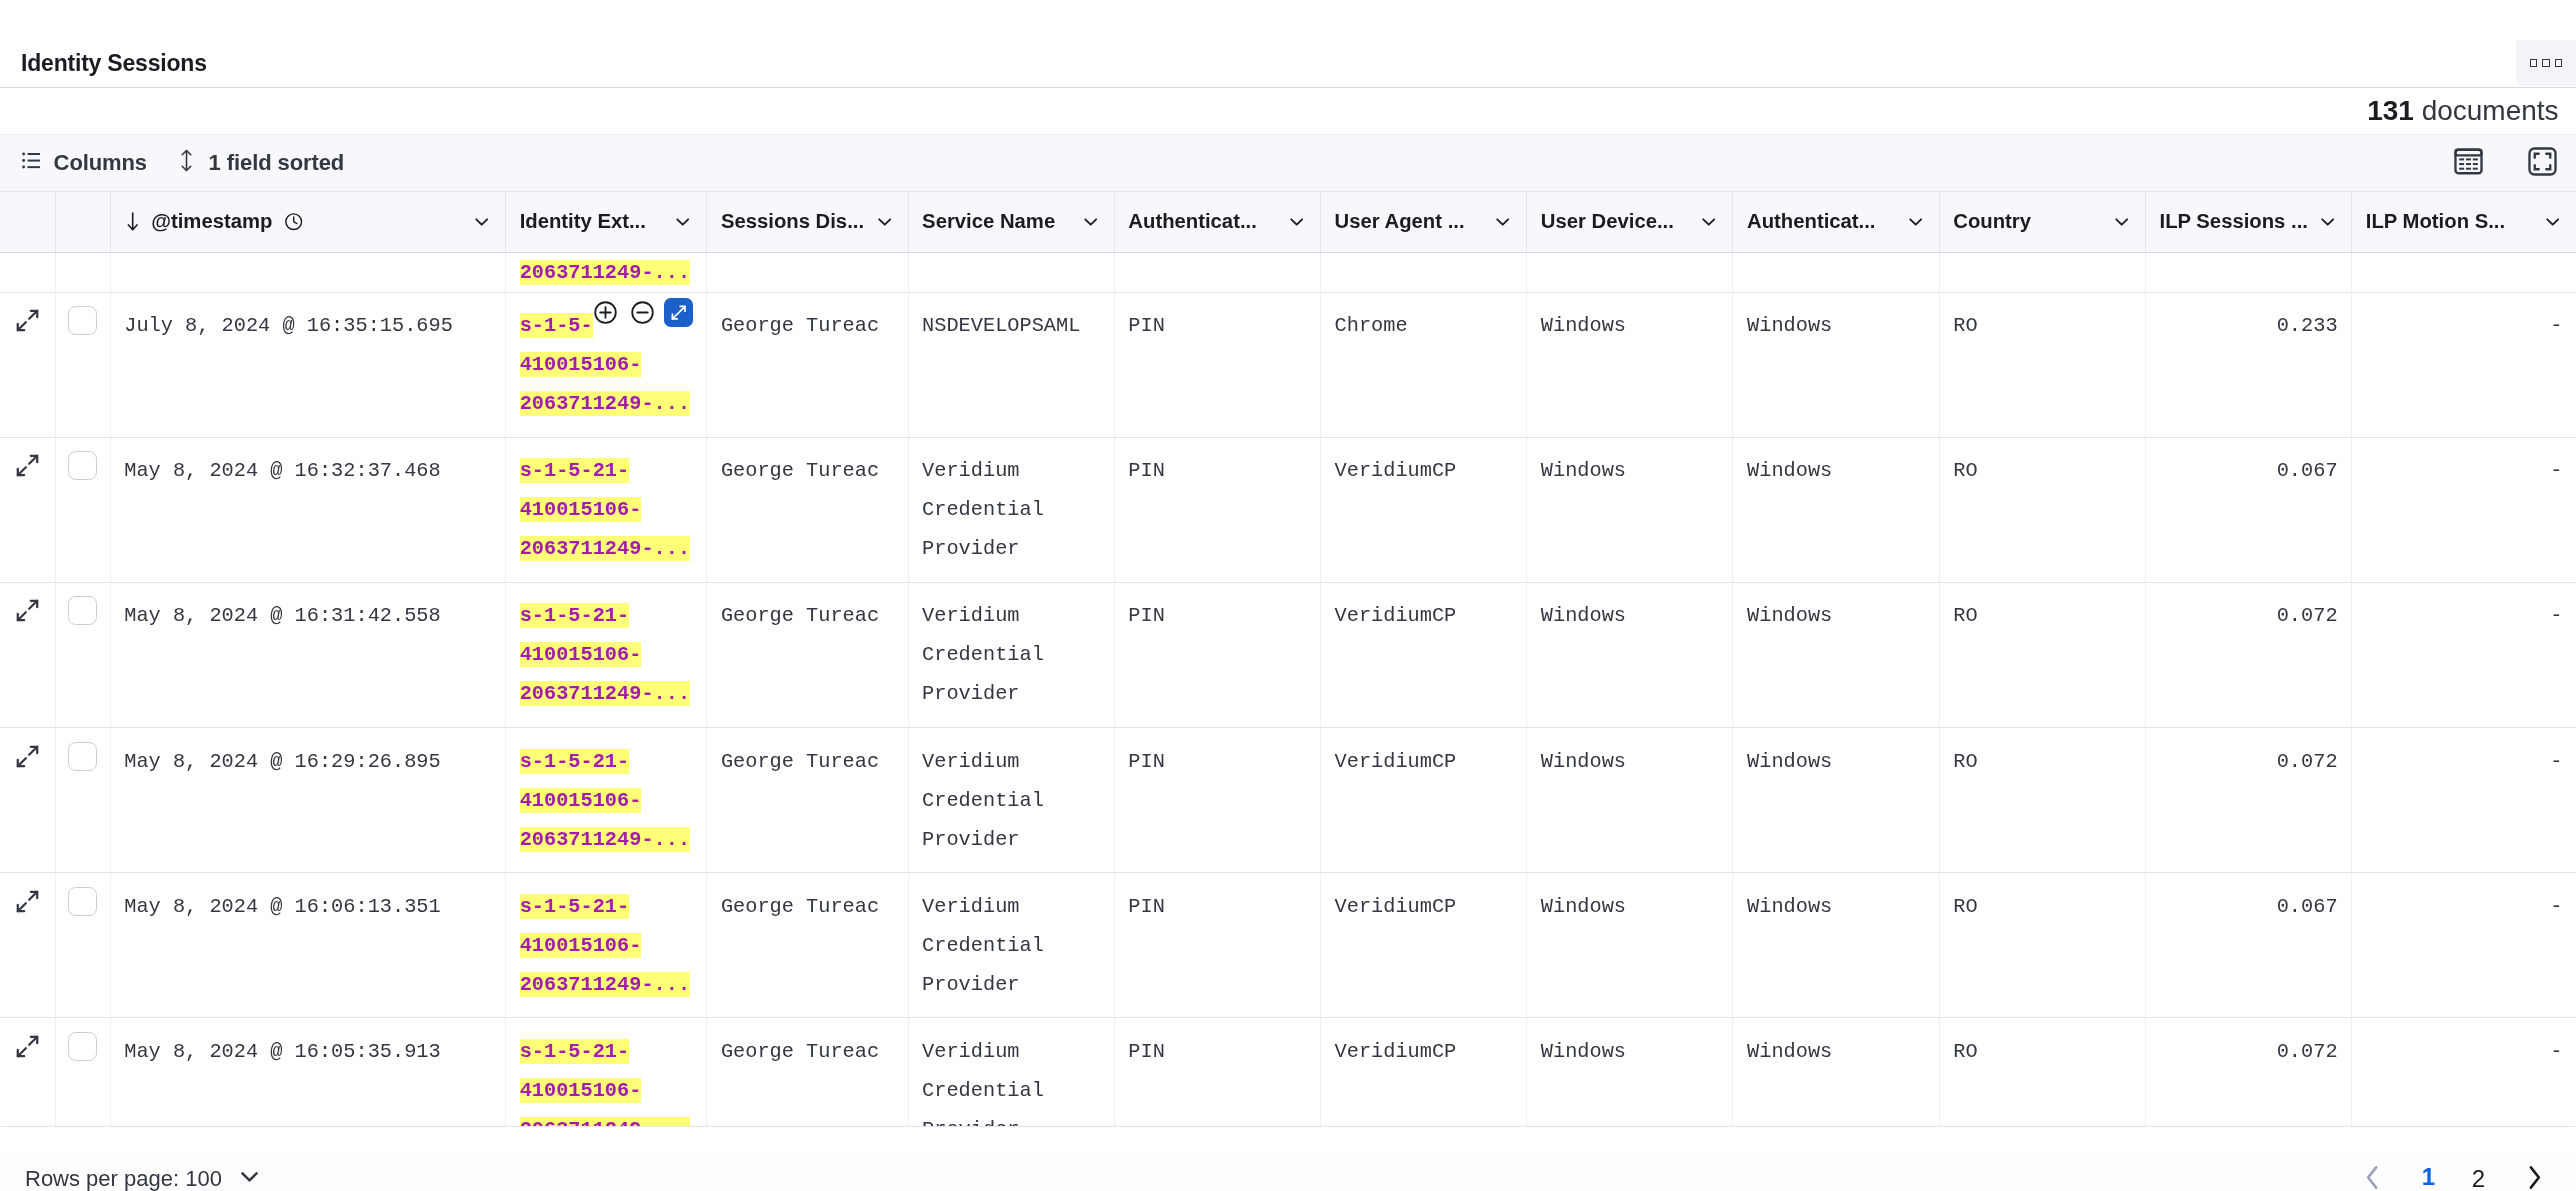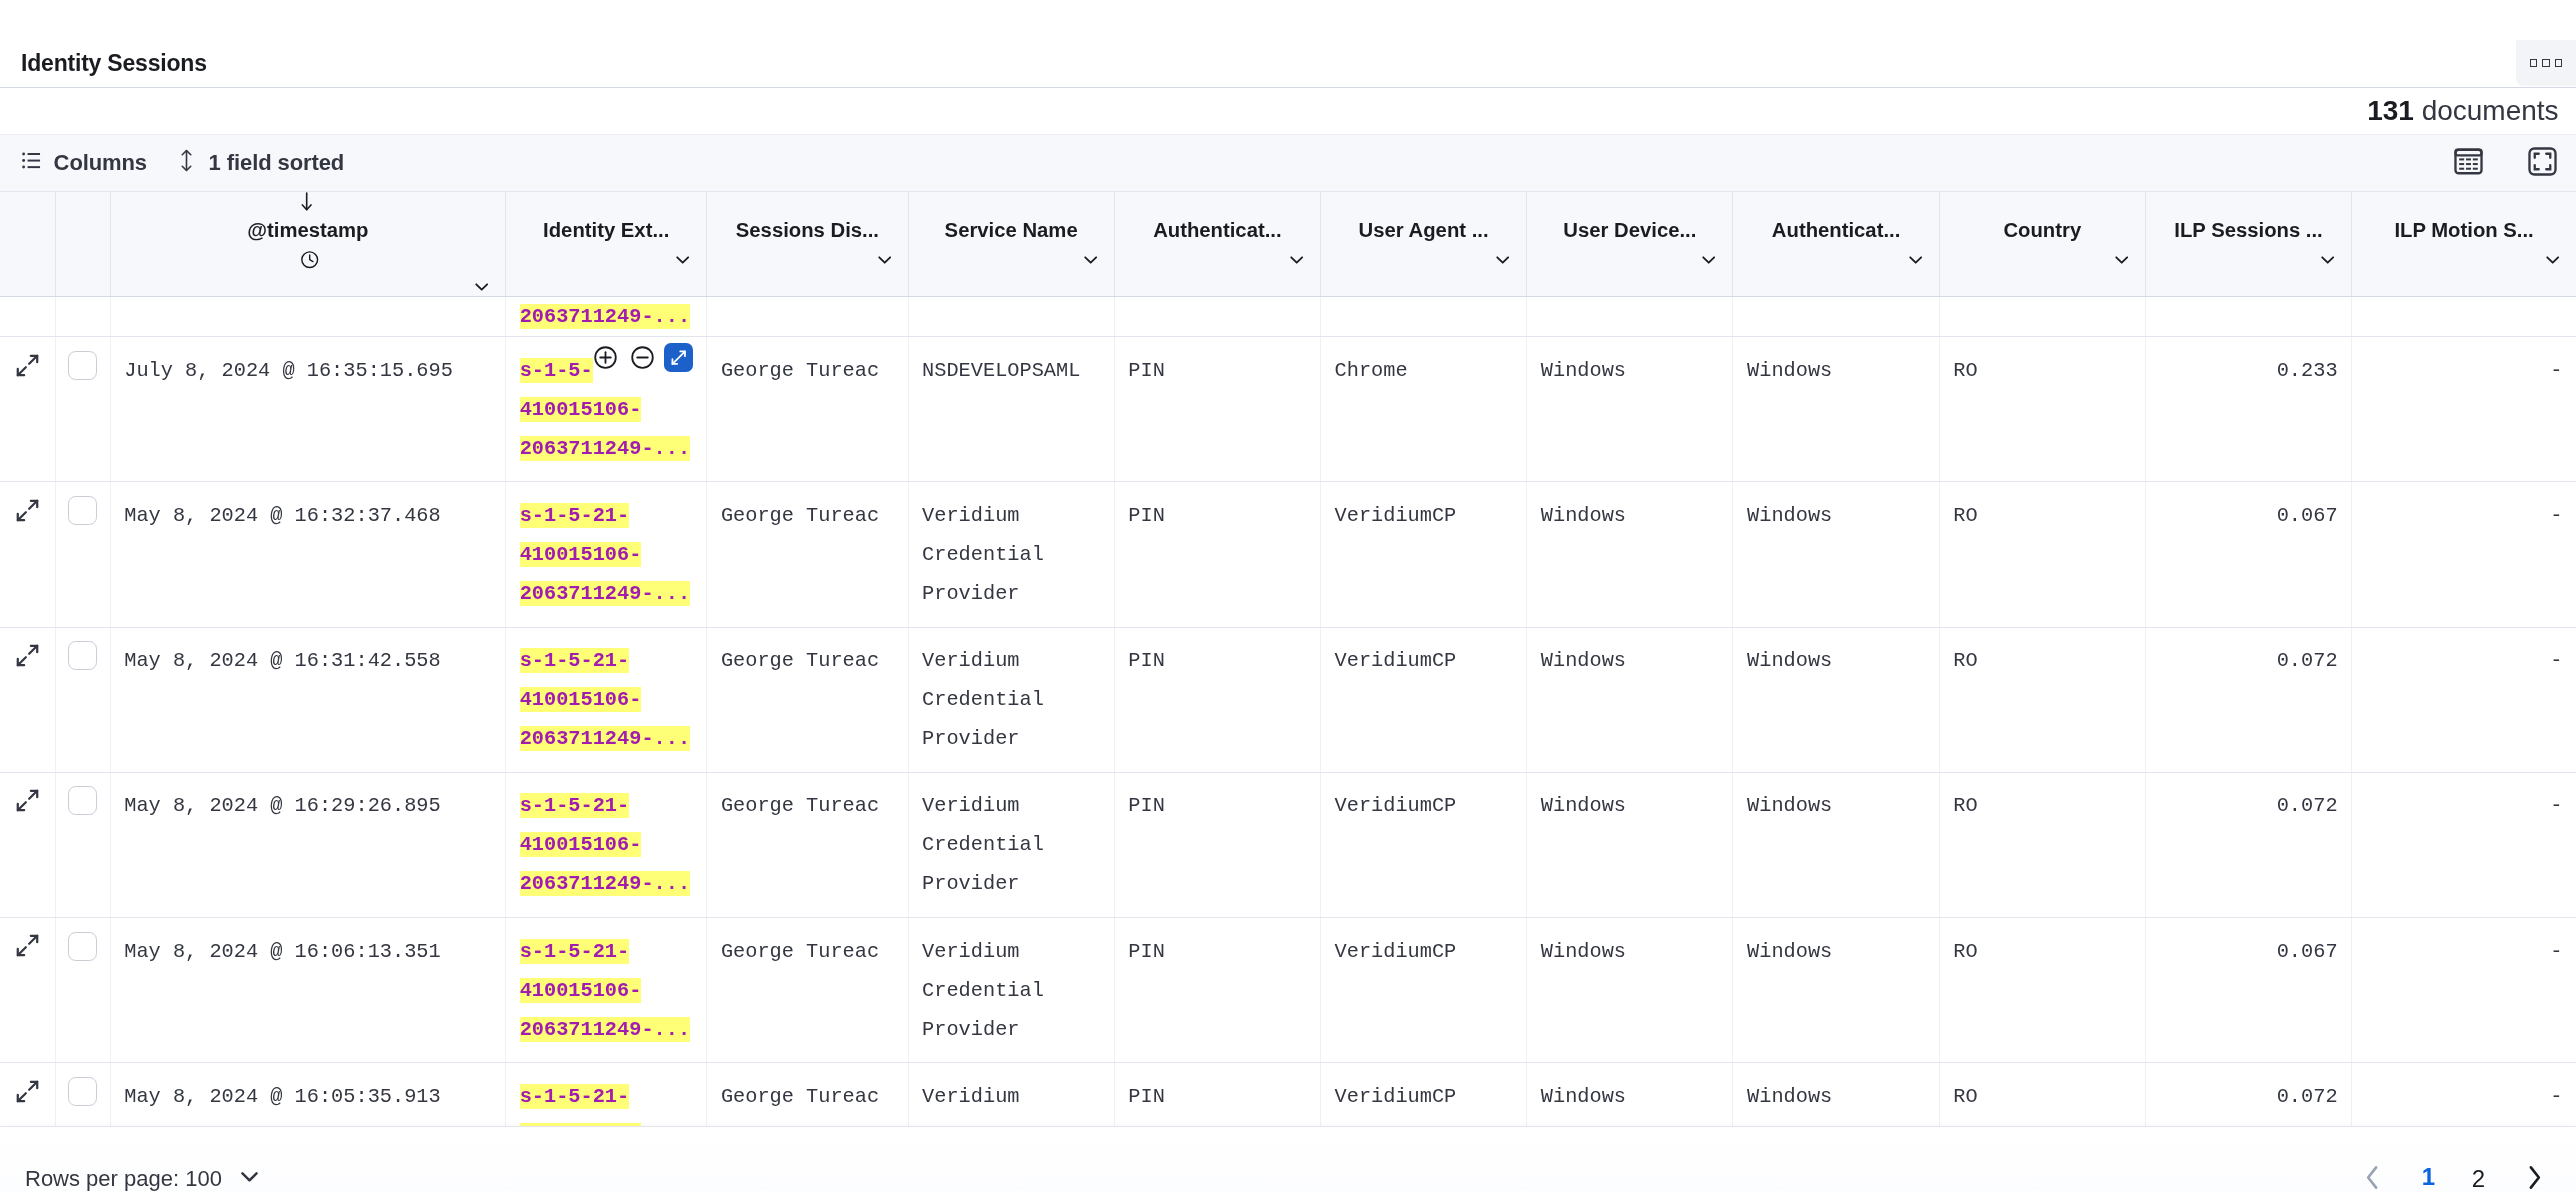--- a/index.html
+++ b/index.html
@@ -167,21 +167,20 @@
     vertical-align: middle;
     white-space: nowrap;
     overflow: hidden;
   }
   thead th.blank { padding: 0; }
   .th-inner {
     display: flex;
     align-items: center;
     width: 100%;
     gap: 7.7px;
-    flex-direction: column;
   }
   .th-label {
     overflow: hidden;
     text-overflow: ellipsis;
     white-space: nowrap;
   }
   .th-sort-arrow {
     flex: 0 0 auto;
     margin-right: 1.9px;
     display: inline-flex;

